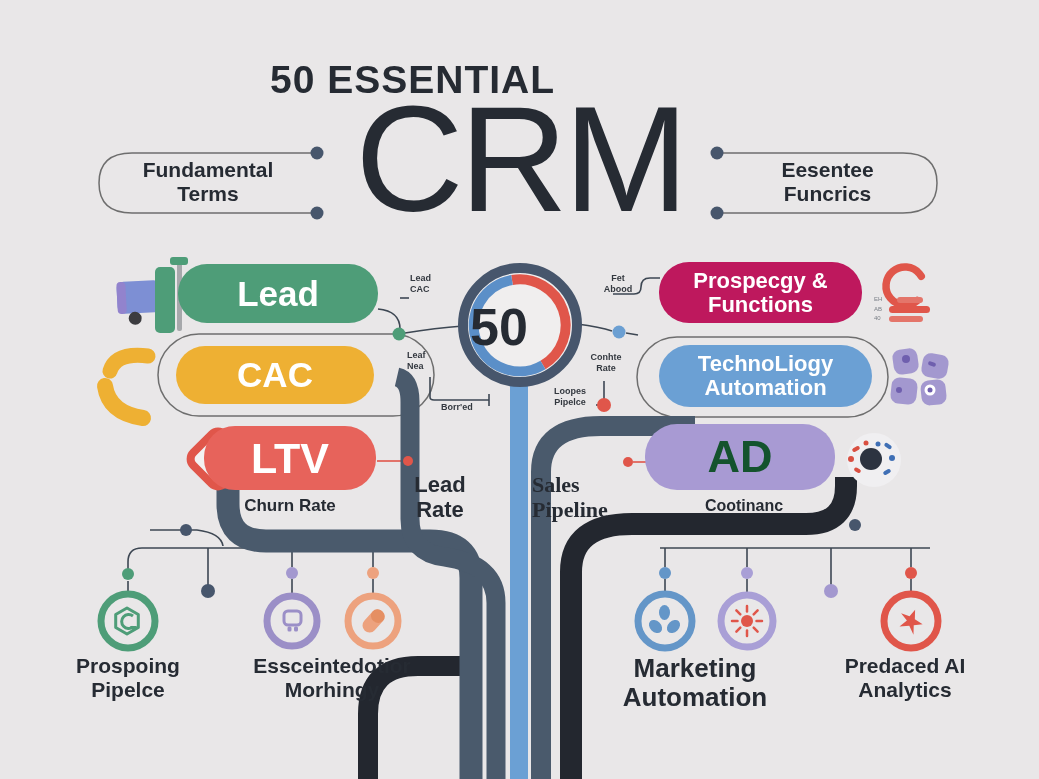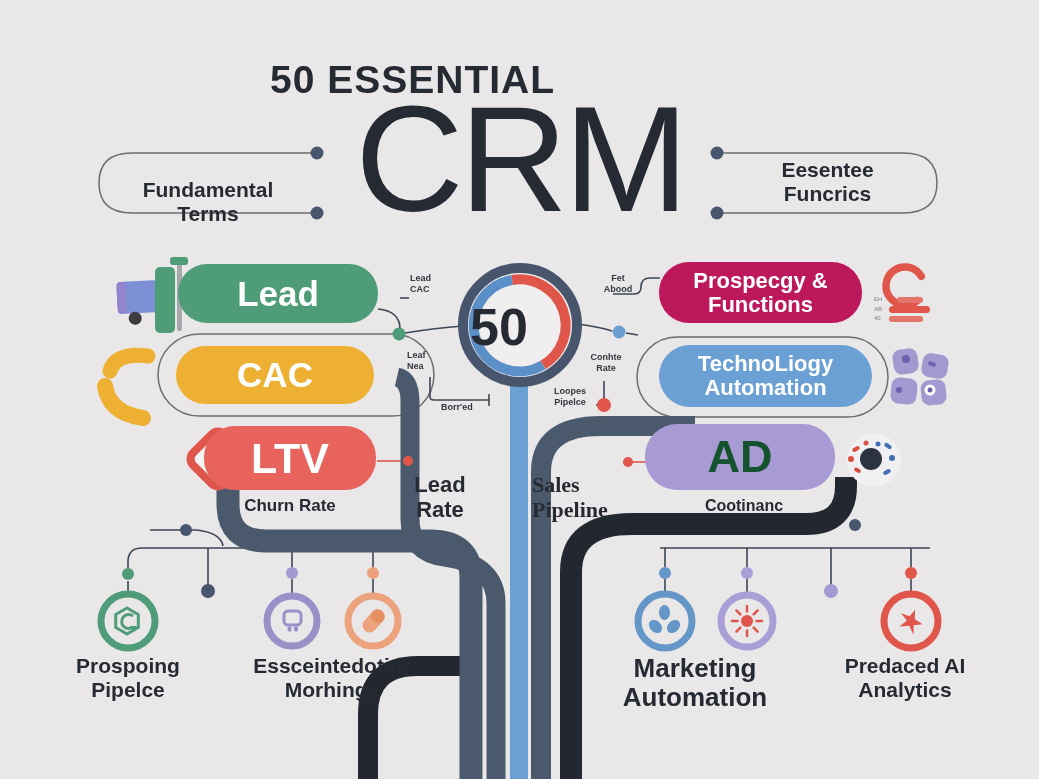--- a/index.html
+++ b/index.html
@@ -188,21 +188,21 @@
       <rect x="884" y="444" width="8" height="4" rx="2" fill="#3f6fb5" transform="rotate(35 888 446)"></rect>
       <circle cx="892" cy="458" r="3" fill="#3f6fb5"></circle>
       <rect x="883" y="470" width="8" height="4" rx="2" fill="#3f6fb5" transform="rotate(-30 887 472)"></rect>
       <circle cx="878" cy="444" r="2.5" fill="#3f6fb5"></circle>
     </g>
   </svg>
 
   <div class="lbl kicker">50 ESSENTIAL</div>
   <div class="lbl crm">CRM</div>
 
-  <div class="lbl side-lbl" style="left:99px;top:158px;width:218px;margin-top:20px;">Fundamental
+  <div class="lbl side-lbl" style="left:99px;top:158px;width:218px;">Fundamental
 Terms</div>
   <div class="lbl side-lbl" style="left:718px;top:158px;width:219px;">Eesentee
 Funcrics</div>
 
   <div class="lbl num50">50</div>
 
   <div class="pill" style="left:178px;top:264px;width:200px;height:59px;border-radius:29px;background:#4e9d78;font-size:35px;">Lead</div>
   <div class="pill" style="left:176px;top:346px;width:198px;height:58px;border-radius:29px;background:#eeb033;font-size:35px;">CAC</div>
   <div class="pill" style="left:204px;top:426px;width:172px;height:64px;border-radius:31px;background:#e7635b;font-size:43px;">LTV</div>
   <div class="lbl" style="left:230px;top:496px;width:120px;font-size:17px;">Churn Rate</div>

